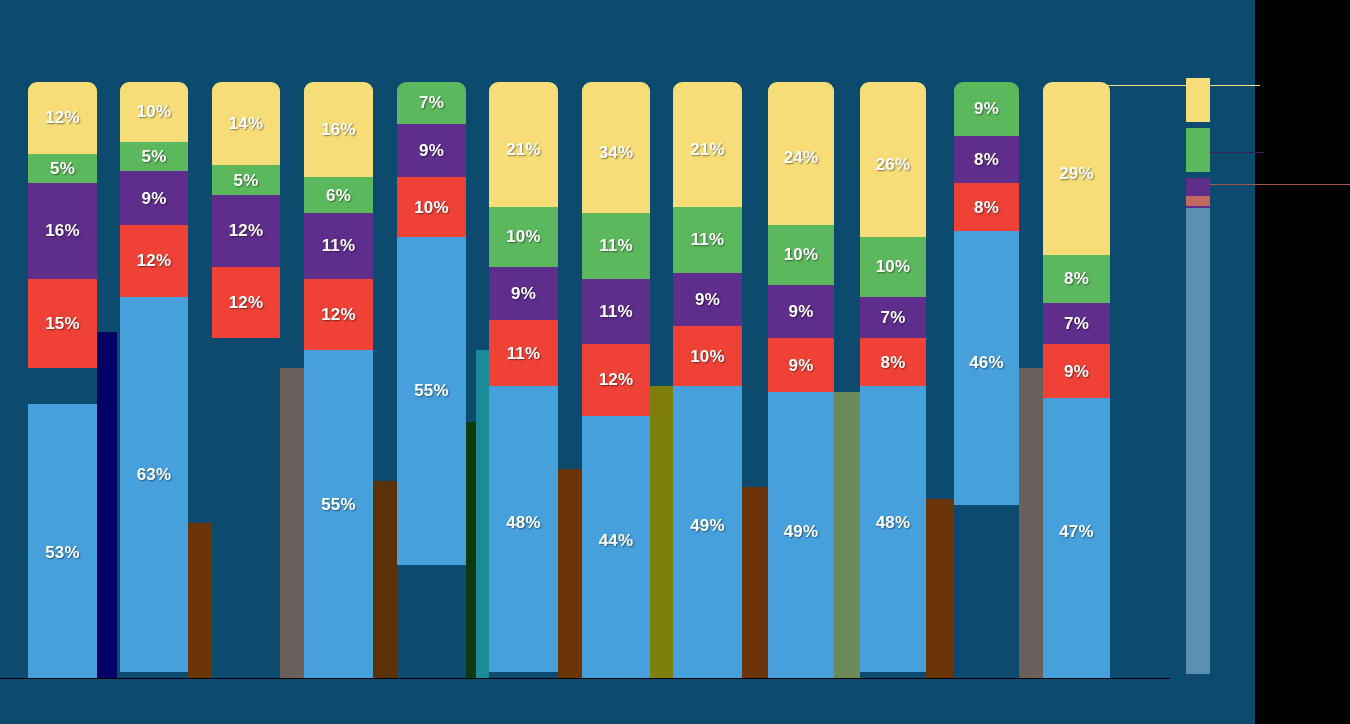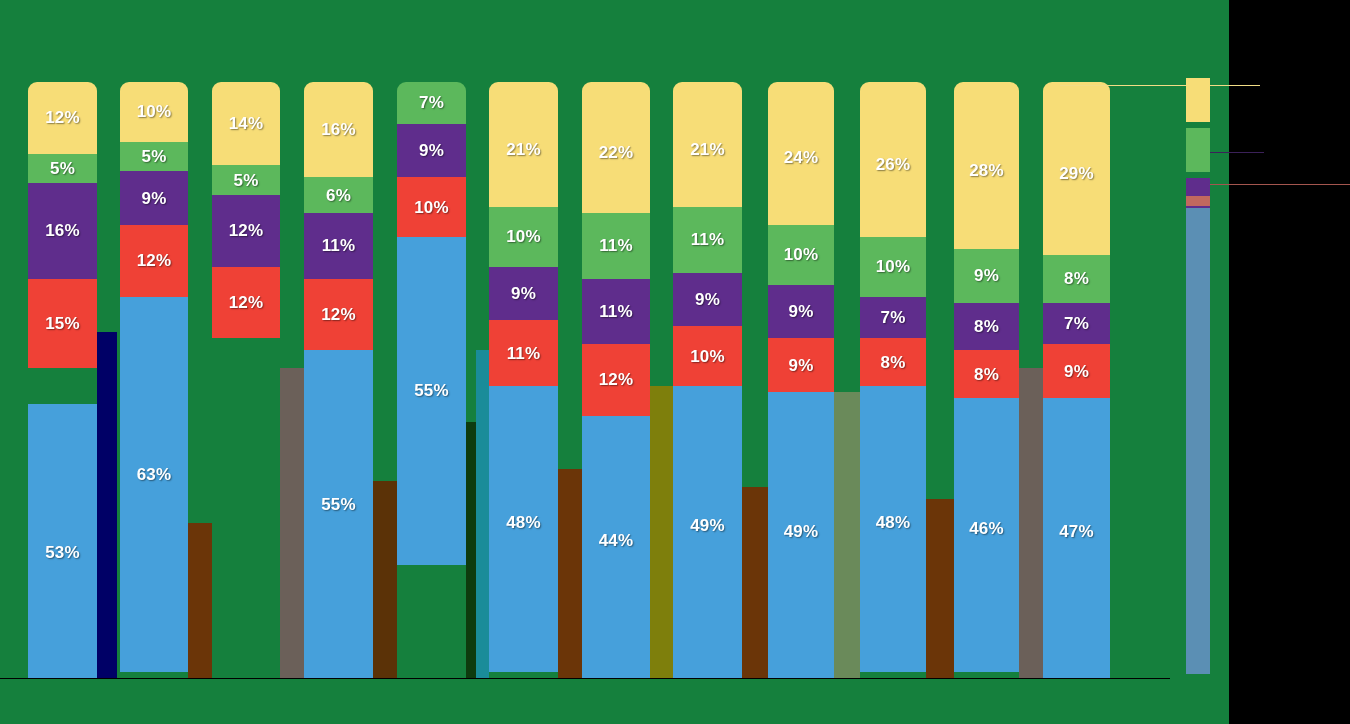--- a/index.html
+++ b/index.html
@@ -10,21 +10,22 @@
   body {
     width: 1350px;
     height: 724px;
     overflow: hidden;
     font-family: "Liberation Sans", sans-serif;
   }
   #chart-root {
     position: relative;
     width: 1229px;
     height: 724px;
-    background: #15803d;
+    background: #0c4a6e;
+    padding-left: 26px;
   }
   .plot-area {
     position: absolute;
     left: 0;
     top: 0;
     width: 1170px;
     height: 724px;
   }
   .bar {
     position: absolute;
@@ -227,21 +228,21 @@
         </div>
         <div class="seg" style="background: rgb(239, 65, 54); height: 65.56px;">
           <span class="seg-label">11%</span>
         </div>
         <div class="seg" style="background: rgb(70, 160, 219); height: 286.08px; align-items: center;">
           <span class="seg-label" style="margin-bottom: 0px; position: relative; top: -6px;">48%</span>
         </div>
       </div>
       <div class="bar" style="left: 582px; width: 68px; height: 596px; bottom: 46px;">
         <div class="seg" style="background: rgb(247, 221, 119); height: 131.12px; align-items: center;">
-          <span class="seg-label" style="margin-top: 10px;">22%</span>
+          <span class="seg-label" style="margin-top: 10px;">34%</span>
         </div>
         <div class="seg" style="background: rgb(92, 184, 92); height: 65.56px;">
           <span class="seg-label">11%</span>
         </div>
         <div class="seg" style="background: rgb(95, 45, 140); height: 65.56px;">
           <span class="seg-label">11%</span>
         </div>
         <div class="seg" style="background: rgb(239, 65, 54); height: 71.52px;">
           <span class="seg-label">12%</span>
         </div>
@@ -294,23 +295,20 @@
           <span class="seg-label">7%</span>
         </div>
         <div class="seg" style="background: rgb(239, 65, 54); height: 47.68px;">
           <span class="seg-label">8%</span>
         </div>
         <div class="seg" style="background: rgb(70, 160, 219); height: 286.08px; align-items: center;">
           <span class="seg-label" style="margin-bottom: 0px; position: relative; top: -6px;">48%</span>
         </div>
       </div>
       <div class="bar" style="left: 954px; width: 65px; height: 596px; bottom: 46px;">
-        <div class="seg" style="background: rgb(247, 221, 119); height: 166.88px; align-items: center;">
-          <span class="seg-label" style="margin-top: 10px;">28%</span>
-        </div>
         <div class="seg" style="background: rgb(92, 184, 92); height: 53.64px;">
           <span class="seg-label">9%</span>
         </div>
         <div class="seg" style="background: rgb(95, 45, 140); height: 47.68px;">
           <span class="seg-label">8%</span>
         </div>
         <div class="seg" style="background: rgb(239, 65, 54); height: 47.68px;">
           <span class="seg-label">8%</span>
         </div>
         <div class="seg" style="background: rgb(70, 160, 219); height: 274.16px; align-items: center;">

